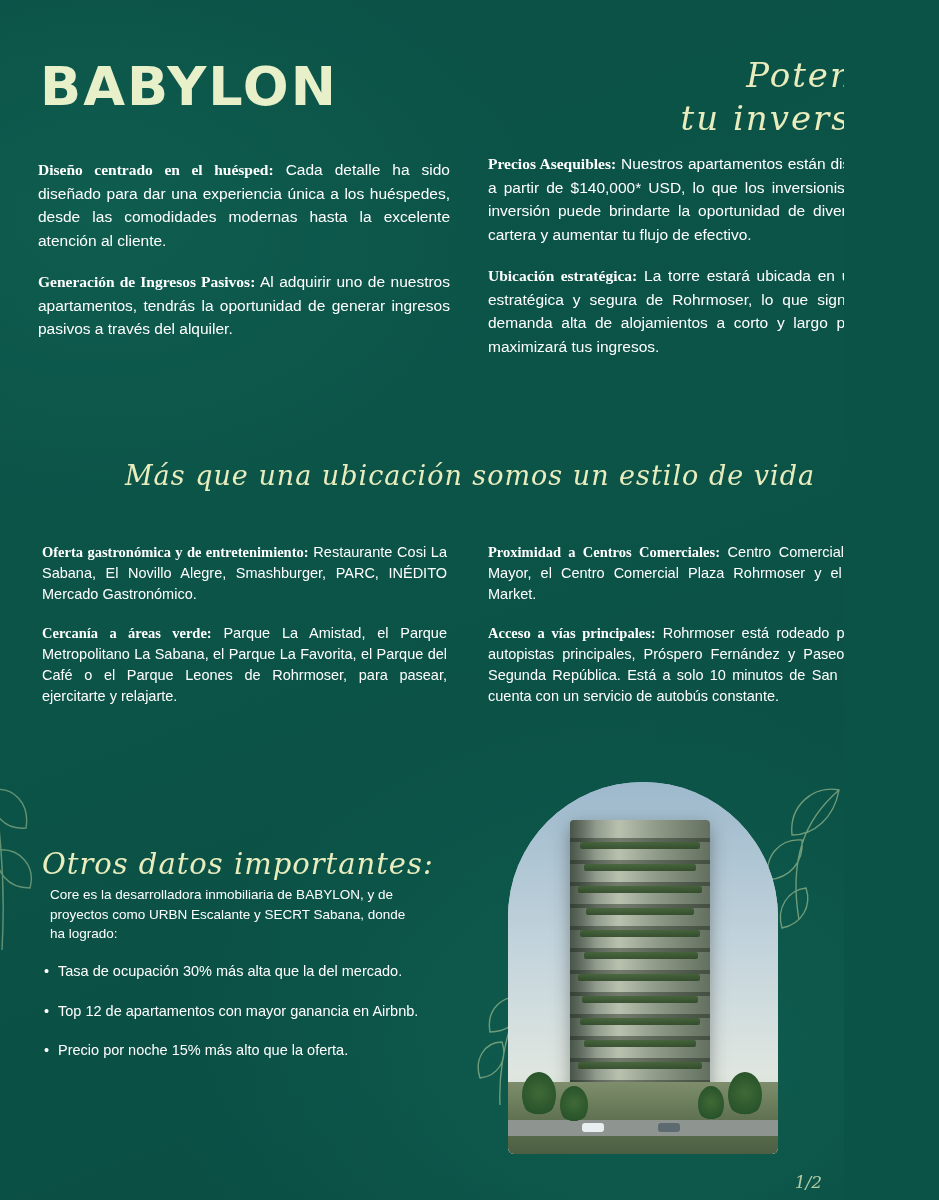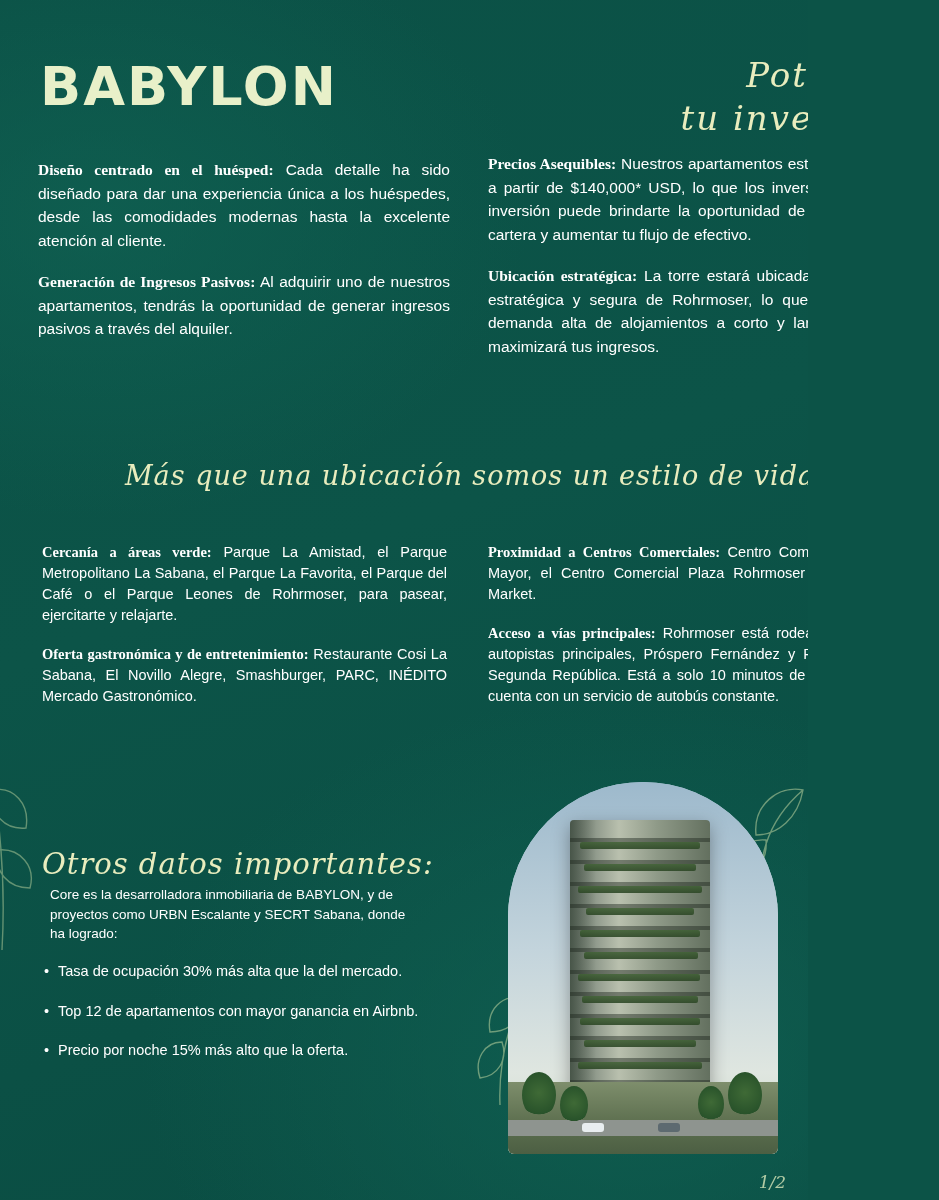--- a/index.html
+++ b/index.html
@@ -17,20 +17,21 @@
   }
   .page {
     position: relative;
     width: 808px;
     height: 1200px;
     background:
       radial-gradient(ellipse 700px 520px at 78% 88%, rgba(16,96,82,0.85) 0%, rgba(12,83,71,0) 70%),
       radial-gradient(ellipse 600px 420px at 12% 18%, rgba(16,98,83,0.7) 0%, rgba(12,83,71,0) 72%),
       linear-gradient(160deg, #0b5146 0%, #0c5448 45%, #0a4c42 100%);
     overflow: hidden;
+    padding-left: 36px;
   }
 
   
   .leaf {
     position: absolute;
     stroke: #cfe0a8;
     fill: none;
     opacity: 0.55;
     stroke-width: 1.4;
   }
@@ -257,24 +258,24 @@
     </p>
     <p>
       <b>Ubicación estratégica:</b><span> La torre estará ubicada en una zona estratégica y segura de Rohrmoser, lo que significa una demanda alta de alojamientos a corto y largo plazo que maximizará tus ingresos.</span>
     </p>
   </div>
 
   <div class="mid-script script">Más que una ubicación somos un estilo de vida</div>
 
   <div class="col col-c">
     <p>
+      <b>Oferta gastronómica y de entretenimiento:</b><span> Restaurante Cosi La Sabana, El Novillo Alegre, Smashburger, PARC, INÉDITO Mercado Gastronómico.</span>
+    </p>
+    <p>
       <b>Cercanía a áreas verde:</b><span> Parque La Amistad, el Parque Metropolitano La Sabana, el Parque La Favorita, el Parque del Café o el Parque Leones de Rohrmoser, para pasear, ejercitarte y relajarte.</span>
-    </p>
-    <p>
-      <b>Oferta gastronómica y de entretenimiento:</b><span> Restaurante Cosi La Sabana, El Novillo Alegre, Smashburger, PARC, INÉDITO Mercado Gastronómico.</span>
     </p>
   </div>
 
   <div class="col col-d">
     <p>
       <b>Proximidad a Centros Comerciales:</b><span> Centro Comercial Plaza Mayor, el Centro Comercial Plaza Rohrmoser y el Fresh Market.</span>
     </p>
     <p>
       <b>Acceso a vías principales:</b><span> Rohrmoser está rodeado por dos autopistas principales, Próspero Fernández y Paseo de la Segunda República. Está a solo 10 minutos de San José y cuenta con un servicio de autobús constante.</span>
     </p>

